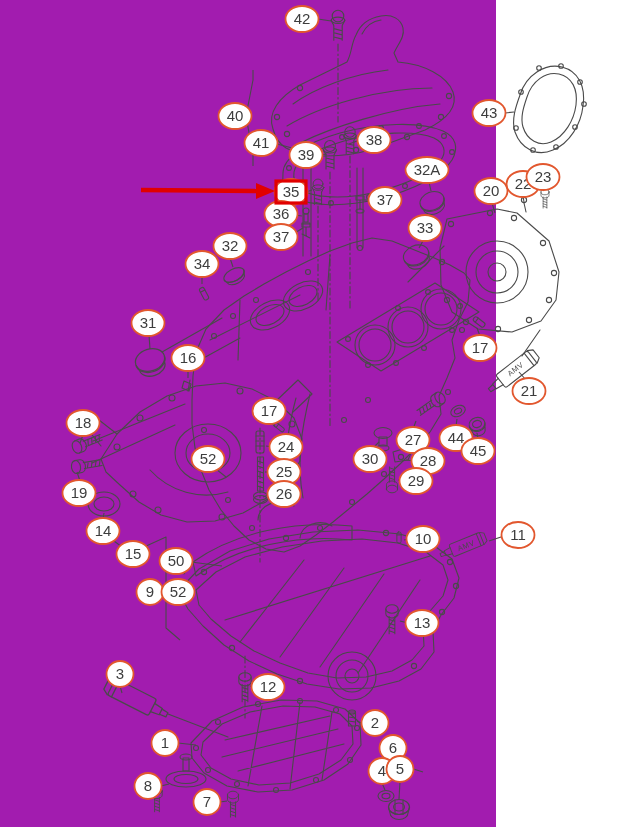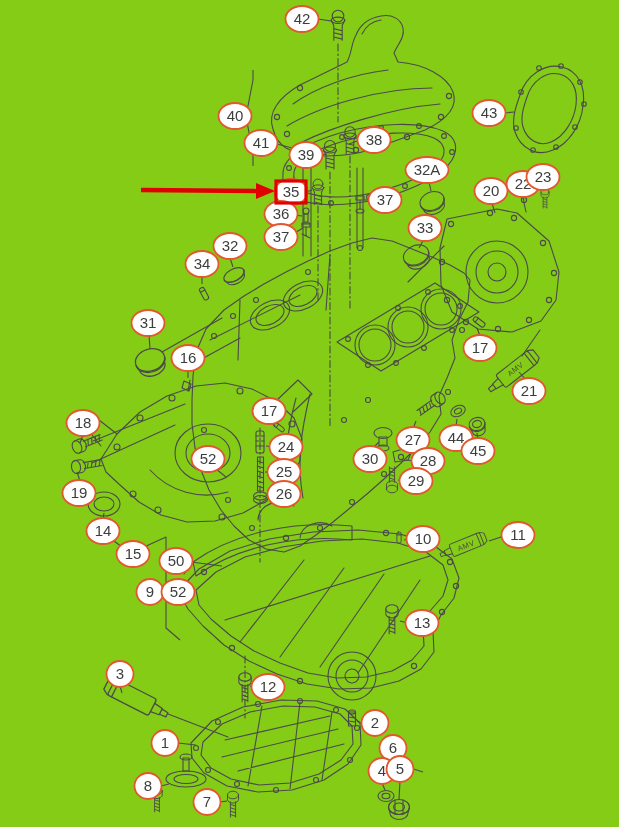--- a/index.html
+++ b/index.html
@@ -1,17 +1,17 @@
 <!DOCTYPE html>
 <html><head>
 <meta charset="utf-8">
 <style>
   html,body{margin:0;padding:0;background:#ffffff;}
   body{width:619px;height:827px;overflow:hidden;font-family:"Liberation Sans",sans-serif;}
-  .stage{position:relative;width:619px;height:827px;background:#84cc16;}
+  .stage{position:relative;width:496px;height:827px;background:#a21caf;}
   svg text{font-family:"Liberation Sans",sans-serif;}
   #line-art, #line-art g{fill:none;stroke:#4a4a4a;stroke-width:1.1;stroke-linecap:round;stroke-linejoin:round;}
 </style>
 </head>
 <body>
 
 <div class="stage">
 <svg id="diagram-svg" width="619" height="827" viewBox="0 0 619 827">
   <defs>
     <g id="sym-screw">

